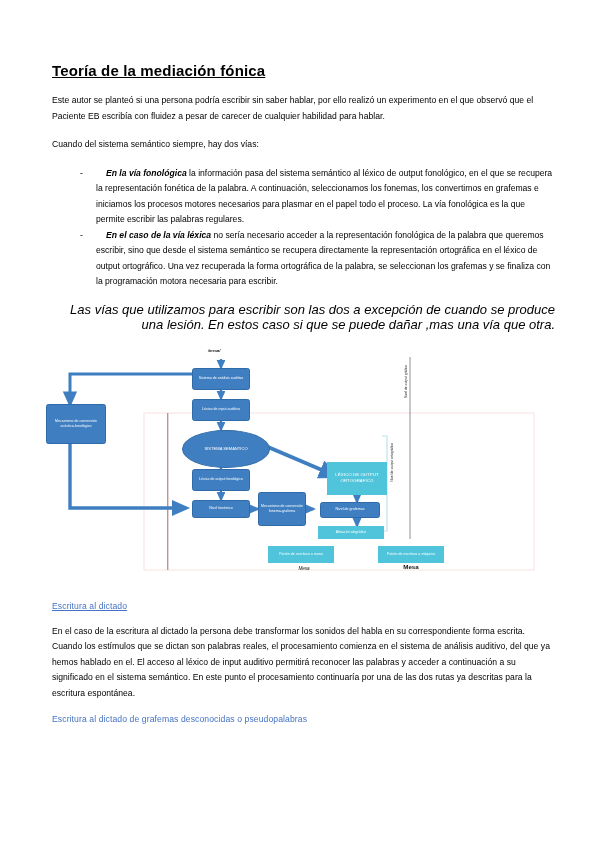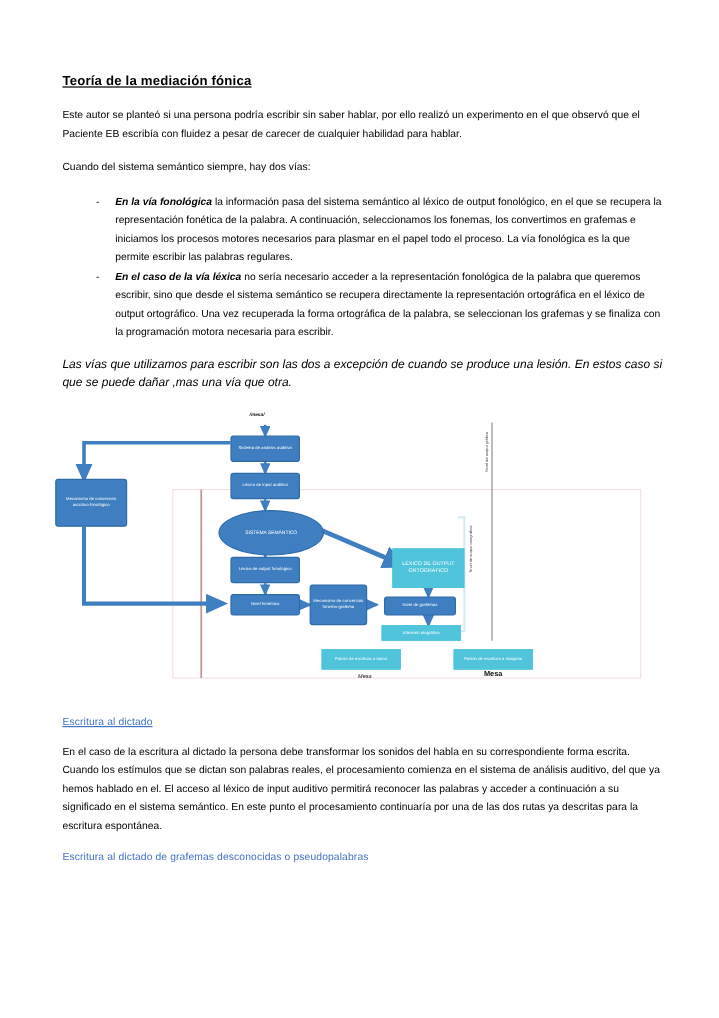--- a/index.html
+++ b/index.html
@@ -18,21 +18,21 @@
   .page {
     width: 599px;
     height: 848px;
     box-sizing: border-box;
     padding: 62px 44px 20px 52px;
     position: relative;
   }
 
   
   h1.doc-heading {
-    font-size: 11px;
+    font-size: 15px;
     font-weight: bold;
     margin: 0 0 14px 0;
     text-decoration: underline;
     letter-spacing: .15px;
   }
   p.para {
     font-size: 8.6px;
     line-height: 15.5px;
     margin: 0 0 13px 0;
     text-align: left;
@@ -61,26 +61,27 @@
     margin-bottom: 0px;
   }
   ul.bullets li .dash {
     position: absolute;
     left: 28px;
     top: 0;
   }
   .emph {
     font-style: italic;
     font-weight: bold;
+    margin-left: 10px;
   }
   p.italic-note {
-    font-size: 10px;
+    font-size: 13px;
     line-height: 15.5px;
     font-style: italic;
-    text-align: left;
+    text-align: right;
     margin: 6px 0 10px 0;
   }
 
   
   .diagram-wrap {
     position: relative;
     width: 505px;
     height: 232px;
     margin: 6px 0 26px -6px;
   }

